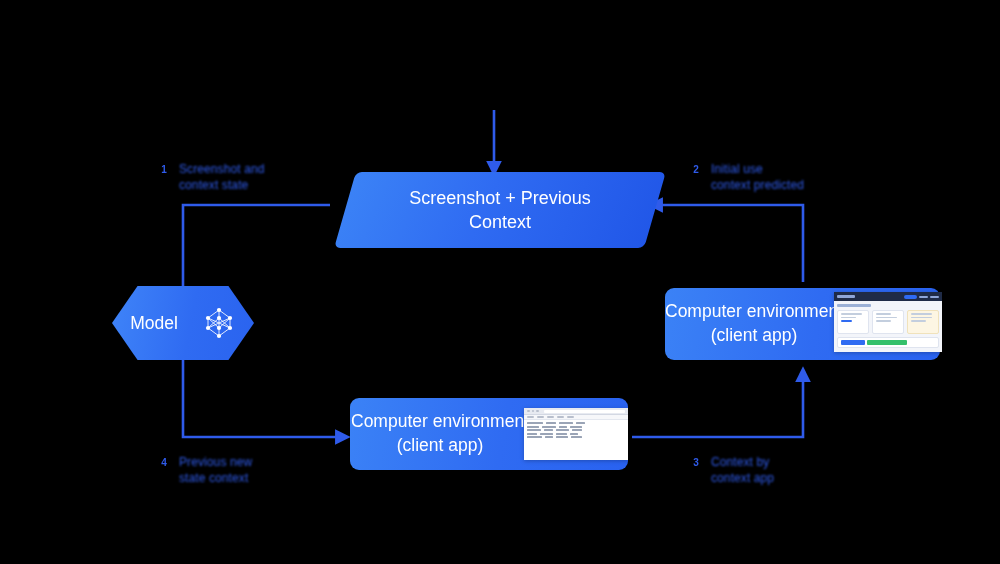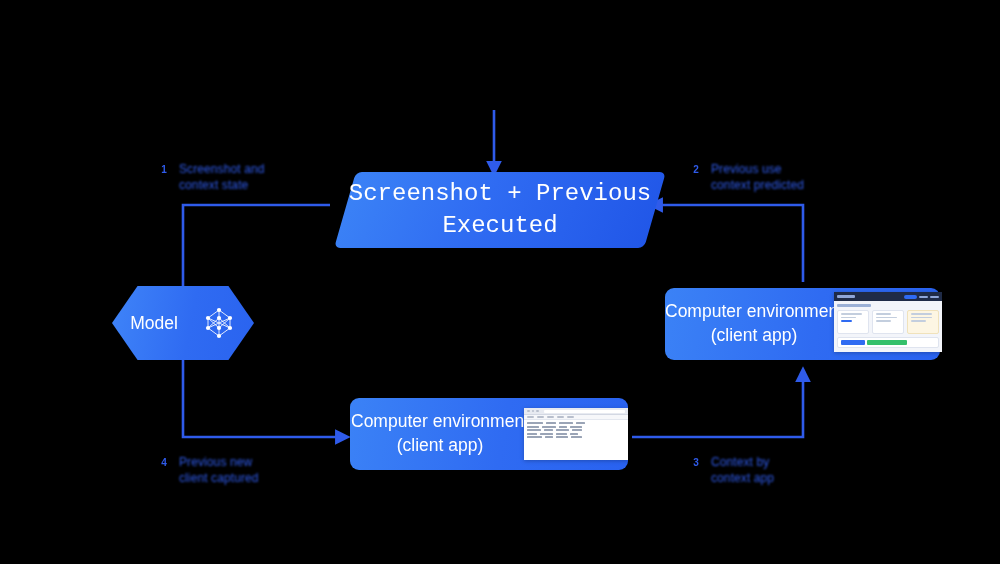--- a/index.html
+++ b/index.html
@@ -25,23 +25,22 @@
   
   .para{
     position:absolute;left:345px;top:172px;width:310px;height:76px;
     background:linear-gradient(100deg,#3b82f6 0%,#2f6bf2 45%,#2157e8 100%);
     transform:skewX(-16deg);
     border-radius:6px;
   }
   .para-text{
     position:absolute;left:345px;top:172px;width:310px;height:76px;
     display:flex;flex-direction:column;align-items:center;justify-content:center;
-    color:#fff;font-size:24px;line-height:1.35;text-align:center;
+    color:#fff;font-size:18px;line-height:1.35;text-align:center;
     pointer-events:none;
-    font-family:Liberation Mono, monospace;
   }
 
   
   .hex{
     position:absolute;left:112px;top:286px;width:142px;height:74px;
     background:linear-gradient(100deg,#3f84f8 0%,#2f6bf2 55%,#2a63ef 100%);
     clip-path:polygon(18% 0,82% 0,100% 50%,82% 100%,18% 100%,0 50%);
   }
   .hex-inner{
     position:absolute;left:112px;top:286px;width:142px;height:74px;
@@ -143,21 +142,21 @@
       <path d="M 632 437 L 803 437 L 803 371" marker-end="url(#ah)"></path>
 
       <path d="M 803 282 L 803 205 L 652 205" marker-end="url(#ah)"></path>
     </g>
   </svg>
 
 
   <div class="para"></div>
   <div class="para-text">
     <span>Screenshot + Previous</span>
-    <span>Executed</span>
+    <span>Context</span>
   </div>
 
   <div class="hex"></div>
   <div class="hex-inner">
     <span>Model</span>
     <svg class="nnicon" viewBox="0 0 34 34" xmlns="http://www.w3.org/2000/svg">
       <g stroke="#ffffff" stroke-width="0.9" opacity="0.95">
         <line x1="17" y1="4" x2="6" y2="12"></line>
         <line x1="17" y1="4" x2="17" y2="12"></line>
         <line x1="17" y1="4" x2="28" y2="12"></line>
@@ -285,34 +284,34 @@
     <div class="step-num">1</div>
     <div class="step-text">
       <div>Screenshot and</div>
       <div>context state</div>
     </div>
   </div>
 
   <div class="step" id="step-2">
     <div class="step-num">2</div>
     <div class="step-text">
-      <div>Previous use</div>
+      <div>Initial use</div>
       <div>context predicted</div>
     </div>
   </div>
 
   <div class="step" id="step-3">
     <div class="step-num">3</div>
     <div class="step-text">
       <div>Context by</div>
       <div>context app</div>
     </div>
   </div>
 
   <div class="step" id="step-4">
     <div class="step-num">4</div>
     <div class="step-text">
       <div>Previous new</div>
-      <div>client captured</div>
+      <div>state context</div>
     </div>
   </div>
 
 </div>
 
 </body></html>

